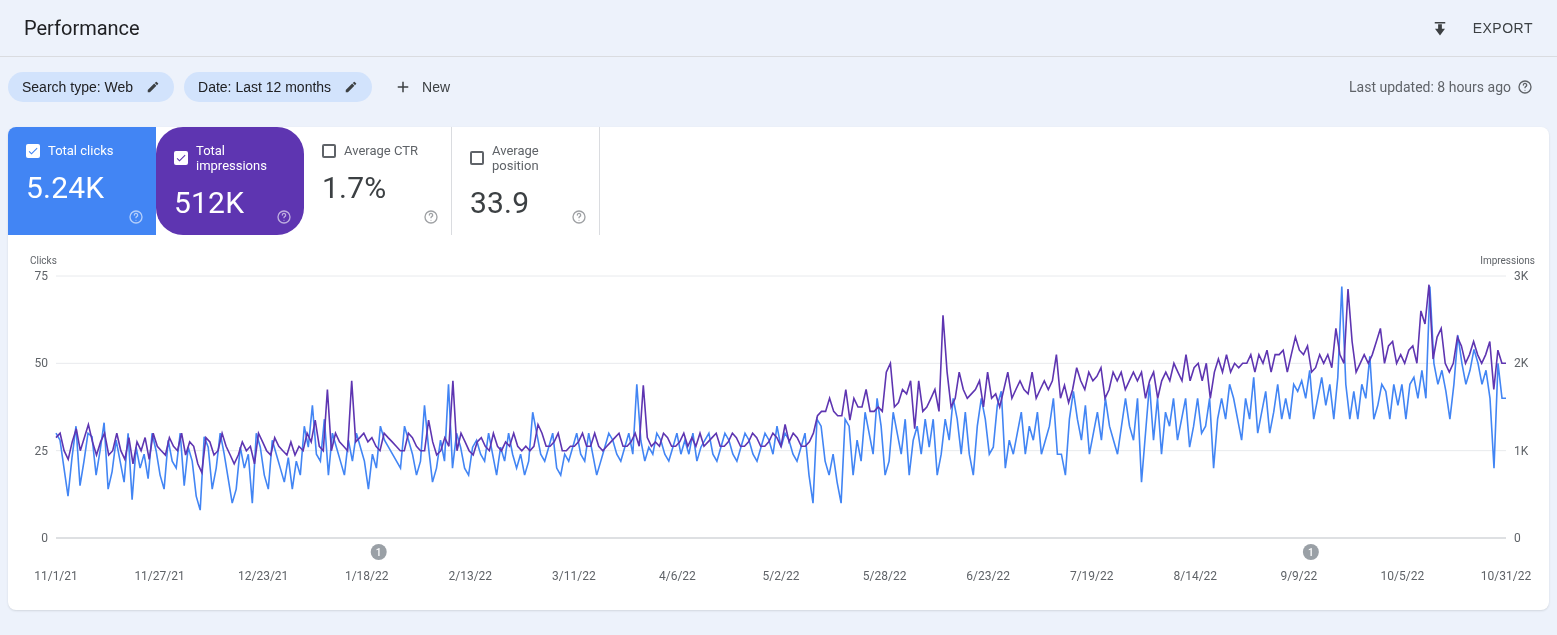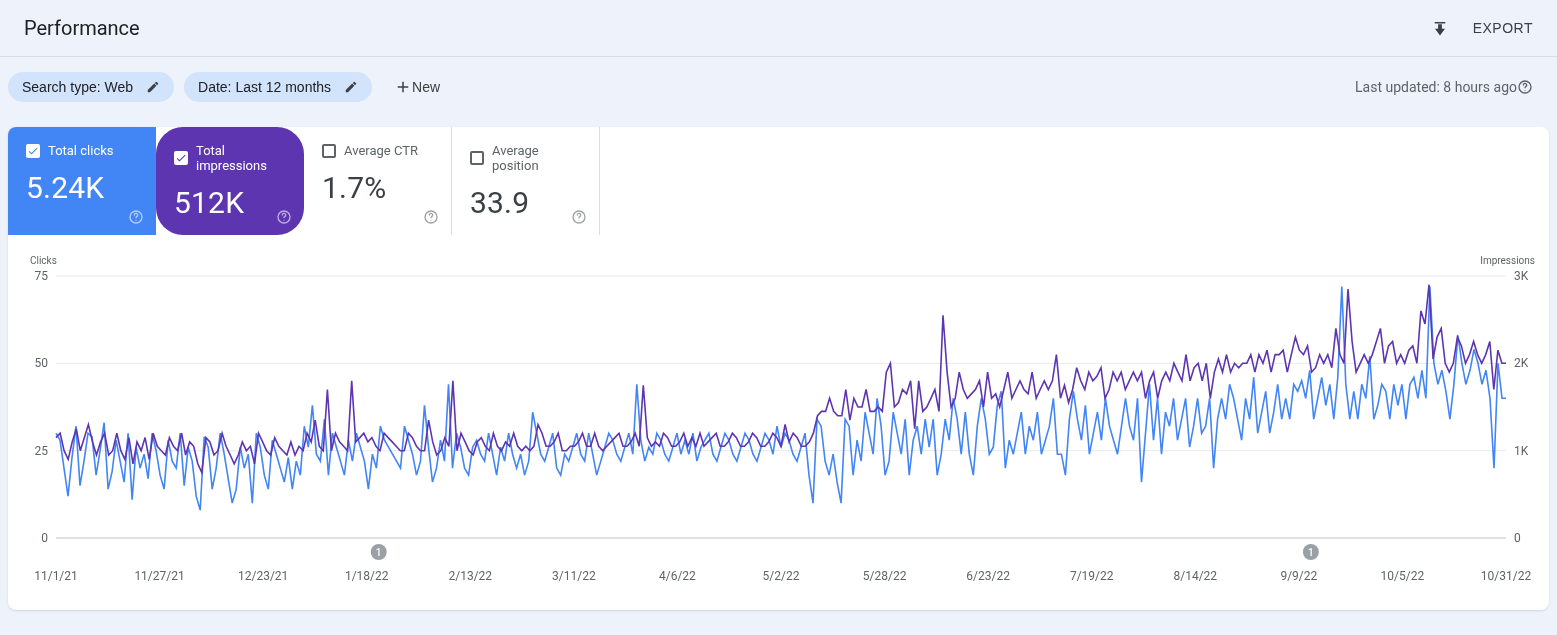--- a/index.html
+++ b/index.html
@@ -48,30 +48,32 @@
     border-radius: 18px;
     padding: 7px 14px;
     font-size: 14px;
     color: #202124;
     cursor: pointer;
     border: none;
   }
   .new-btn {
     display: inline-flex;
     align-items: center;
+    gap: 10px;
     font-size: 14px;
     color: #3c4043;
     cursor: pointer;
     background: none;
     border: none;
     padding: 7px 12px;
   }
   .last-updated {
     display: flex;
     align-items: flex-end;
+    gap: 6px;
     font-size: 14px;
     color: #5f6368;
   }
   .card {
     background: #fff;
     border-radius: 8px;
     margin: 0 8px 8px 8px;
     overflow: hidden;
     box-shadow: 0 1px 2px rgba(60,64,67,.15);
   }

